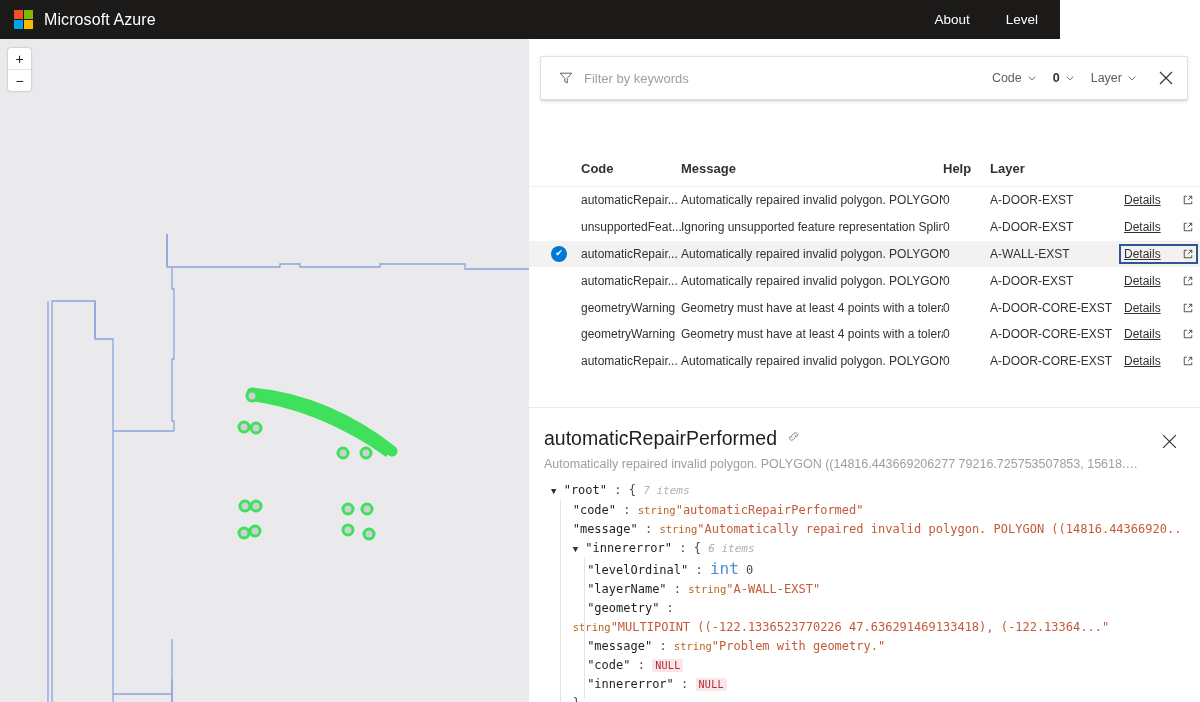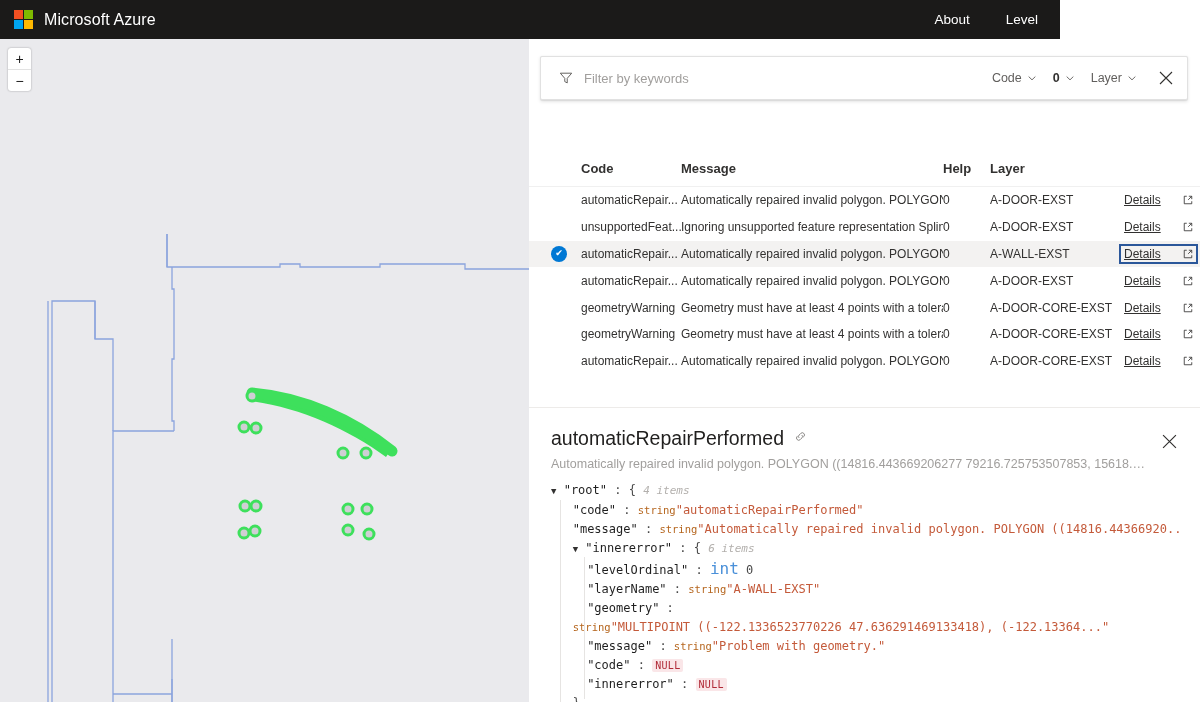--- a/index.html
+++ b/index.html
@@ -137,21 +137,21 @@
   .details-link .dl-text { text-decoration: underline; }
   .details-link.focused { outline: 2px solid #2b579a; outline-offset: -1px; }
 
   
   #detail {
     position: absolute; left: 0; top: 368px;
     width: 671px; height: 334px;
     background: #ffffff;
     border-top: 1px solid #edebe9;
   }
-  #detail-head { position: relative; padding: 21px 22px 0 22px; }
+  #detail-head { position: relative; padding: 21px 22px 0 15px; }
   #detail-title-row { display: flex; align-items: center; gap: 9px; }
   #detail-title {
     font-size: 19.5px; color: #201f1e; font-weight: normal;
     line-height: 1; white-space: nowrap;
   }
   #detail-subtitle {
     margin-top: 8px; font-size: 12.5px; color: #a19f9d;
     white-space: nowrap; overflow: hidden; text-overflow: ellipsis;
     max-width: 600px;
   }
@@ -441,21 +441,21 @@
         <svg width="15" height="15" viewBox="0 0 14 14">
           <path d="M1 1 L13 13 M13 1 L1 13" stroke="#323130" stroke-width="1.1" fill="none"></path>
         </svg>
       </div>
     </div>
 
     <div id="json">
       <div class="guide" style="left:9px; top:19px; height:218px;"></div>
       <div class="guide" style="left:33px; top:76px; height:142px;"></div>
 
-      <span class="jline"><span class="caret">▼</span> <span class="jkey">"root"</span><span class="jpunc"> : { </span><span class="jcount">4 items</span></span>
+      <span class="jline"><span class="caret">▼</span> <span class="jkey">"root"</span><span class="jpunc"> : { </span><span class="jcount">7 items</span></span>
 
       <span class="jline">   <span class="jkey">"code"</span><span class="jpunc"> : </span><span class="jtype-string">string</span><span class="jstr">"automaticRepairPerformed"</span></span>
 
       <span class="jline">   <span class="jkey">"message"</span><span class="jpunc"> : </span><span class="jtype-string">string</span><span class="jstr">"Automatically repaired invalid polygon. POLYGON ((14816.44366920..."</span></span>
 
       <span class="jline">   <span class="caret">▼</span> <span class="jkey">"innererror"</span><span class="jpunc"> : { </span><span class="jcount">6 items</span></span>
 
       <span class="jline">     <span class="jkey">"levelOrdinal"</span><span class="jpunc"> : </span><span class="jtype-int">int</span><span class="jint"> </span><span class="jint">0</span></span>
 
       <span class="jline">     <span class="jkey">"layerName"</span><span class="jpunc"> : </span><span class="jtype-string">string</span><span class="jstr">"A-WALL-EXST"</span></span>

